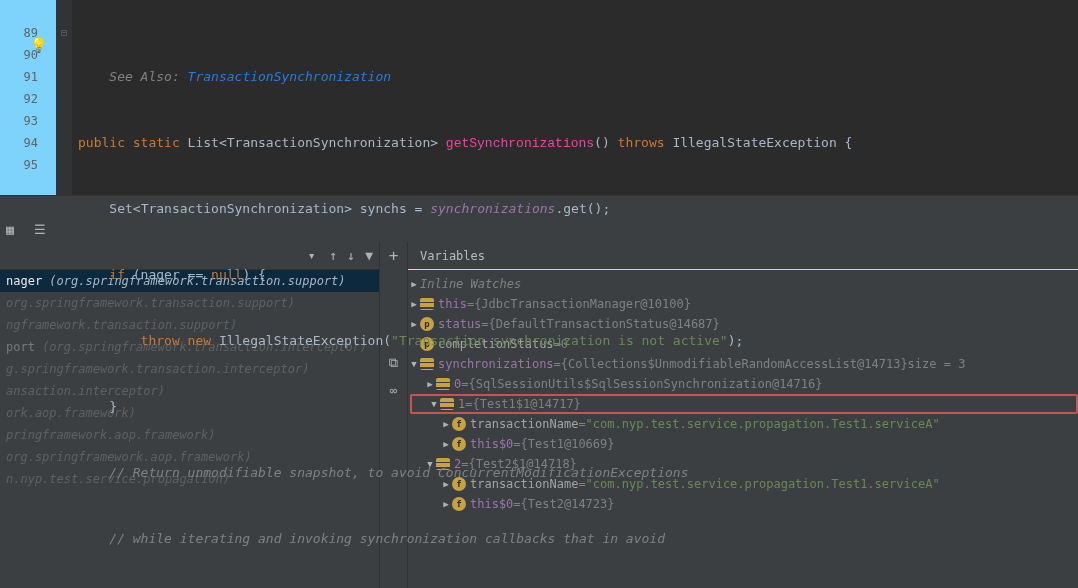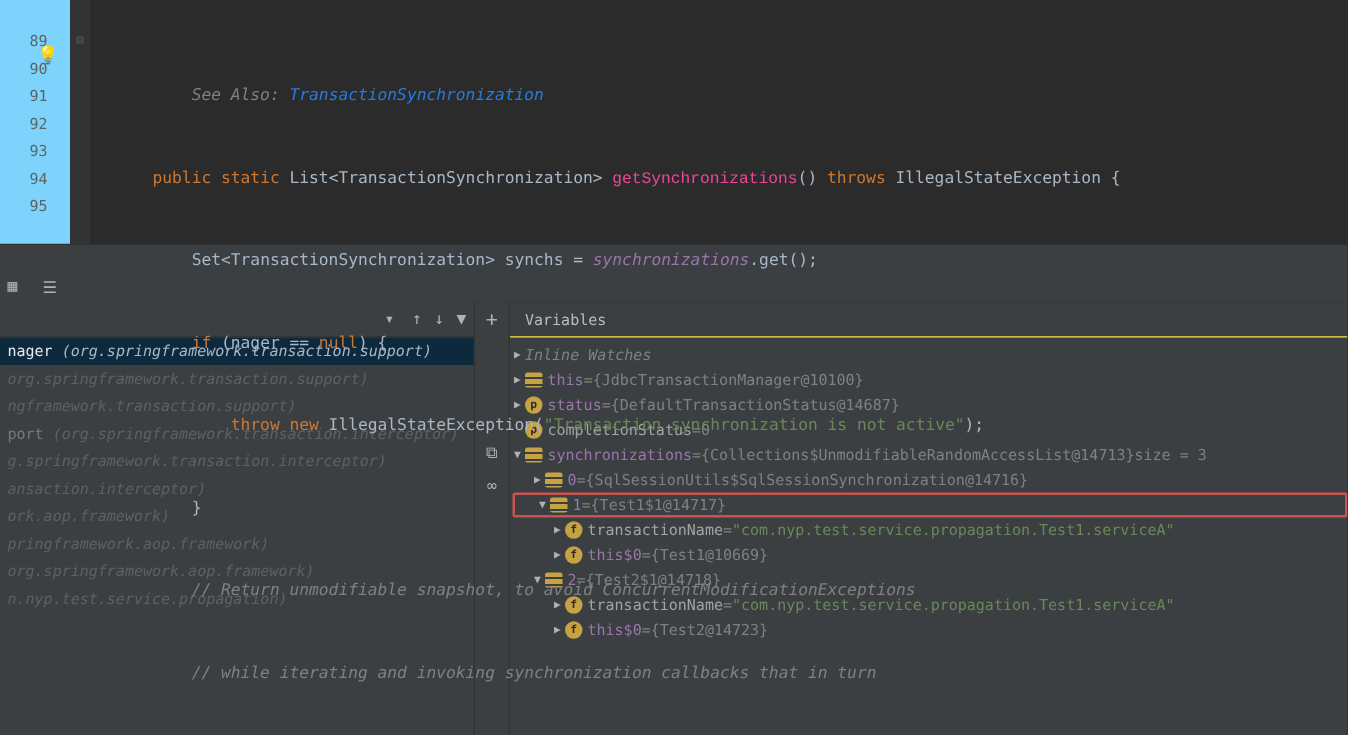--- a/index.html
+++ b/index.html
@@ -35,21 +35,21 @@
   font-size: 10px;
 }
 .fold-col div { height: 22px; line-height: 22px; text-align: center; }
 .code {
   flex: 1;
   padding-left: 6px;
   white-space: pre;
   line-height: 22px;
   font-size: 13px;
 }
-.code-line { height: 22px; position: relative; margin-left: 44px; }
+.code-line { height: 22px; position: relative; }
 .bulb {
   position: absolute;
   left: -42px;
   top: 34px;
   color: #ffc66d;
   font-size: 14px;
 }
 .kw { color: #cc7832; }
 .comment { color: #808080; font-style: italic; }
 .type { color: #a9b7c6; }
@@ -221,21 +221,21 @@
   </div>
   <div class="code" style="position:relative;">
     <span class="bulb">💡</span>
     <div class="code-line"><span class="comment">    <span>See Also: </span></span><span class="link">TransactionSynchronization</span></div>
     <div class="code-line"><span class="kw">public </span><span class="kw">static </span><span class="type">List&lt;</span><span class="type">TransactionSynchronization</span><span class="type">&gt;</span><span class="method"> getSynchronizations</span><span>()</span><span class="kw"> throws </span><span class="type">IllegalStateException</span><span> {</span></div>
     <div class="code-line"><span>    Set&lt;</span><span class="type">TransactionSynchronization</span><span>&gt; synchs = </span><span class="field">synchronizations</span><span>.get();</span></div>
     <div class="code-line"><span class="kw">    if </span><span>(nager == </span><span class="kw">null</span><span>) {</span></div>
     <div class="code-line"><span class="kw">        throw new </span><span class="type">IllegalStateException</span><span>(</span><span class="str">"Transaction synchronization is not active"</span><span>);</span></div>
     <div class="code-line"><span>    }</span></div>
     <div class="code-line"><span class="comment">    // Return unmodifiable snapshot, to avoid ConcurrentModificationExceptions</span></div>
-    <div class="code-line"><span class="comment">    // while iterating and invoking synchronization callbacks that in turn</span></div>
+    <div class="code-line"><span class="comment">    // while iterating and invoking synchronization callbacks that in avoid</span></div>
   </div>
 </div>
 
 <div class="toolbar-strip">
   <span class="ticon tbicon">▦</span>
   <span class="ticon tbicon">☰</span>
 </div>
 
 <div class="debug-panel">
   <div class="left-panel">

